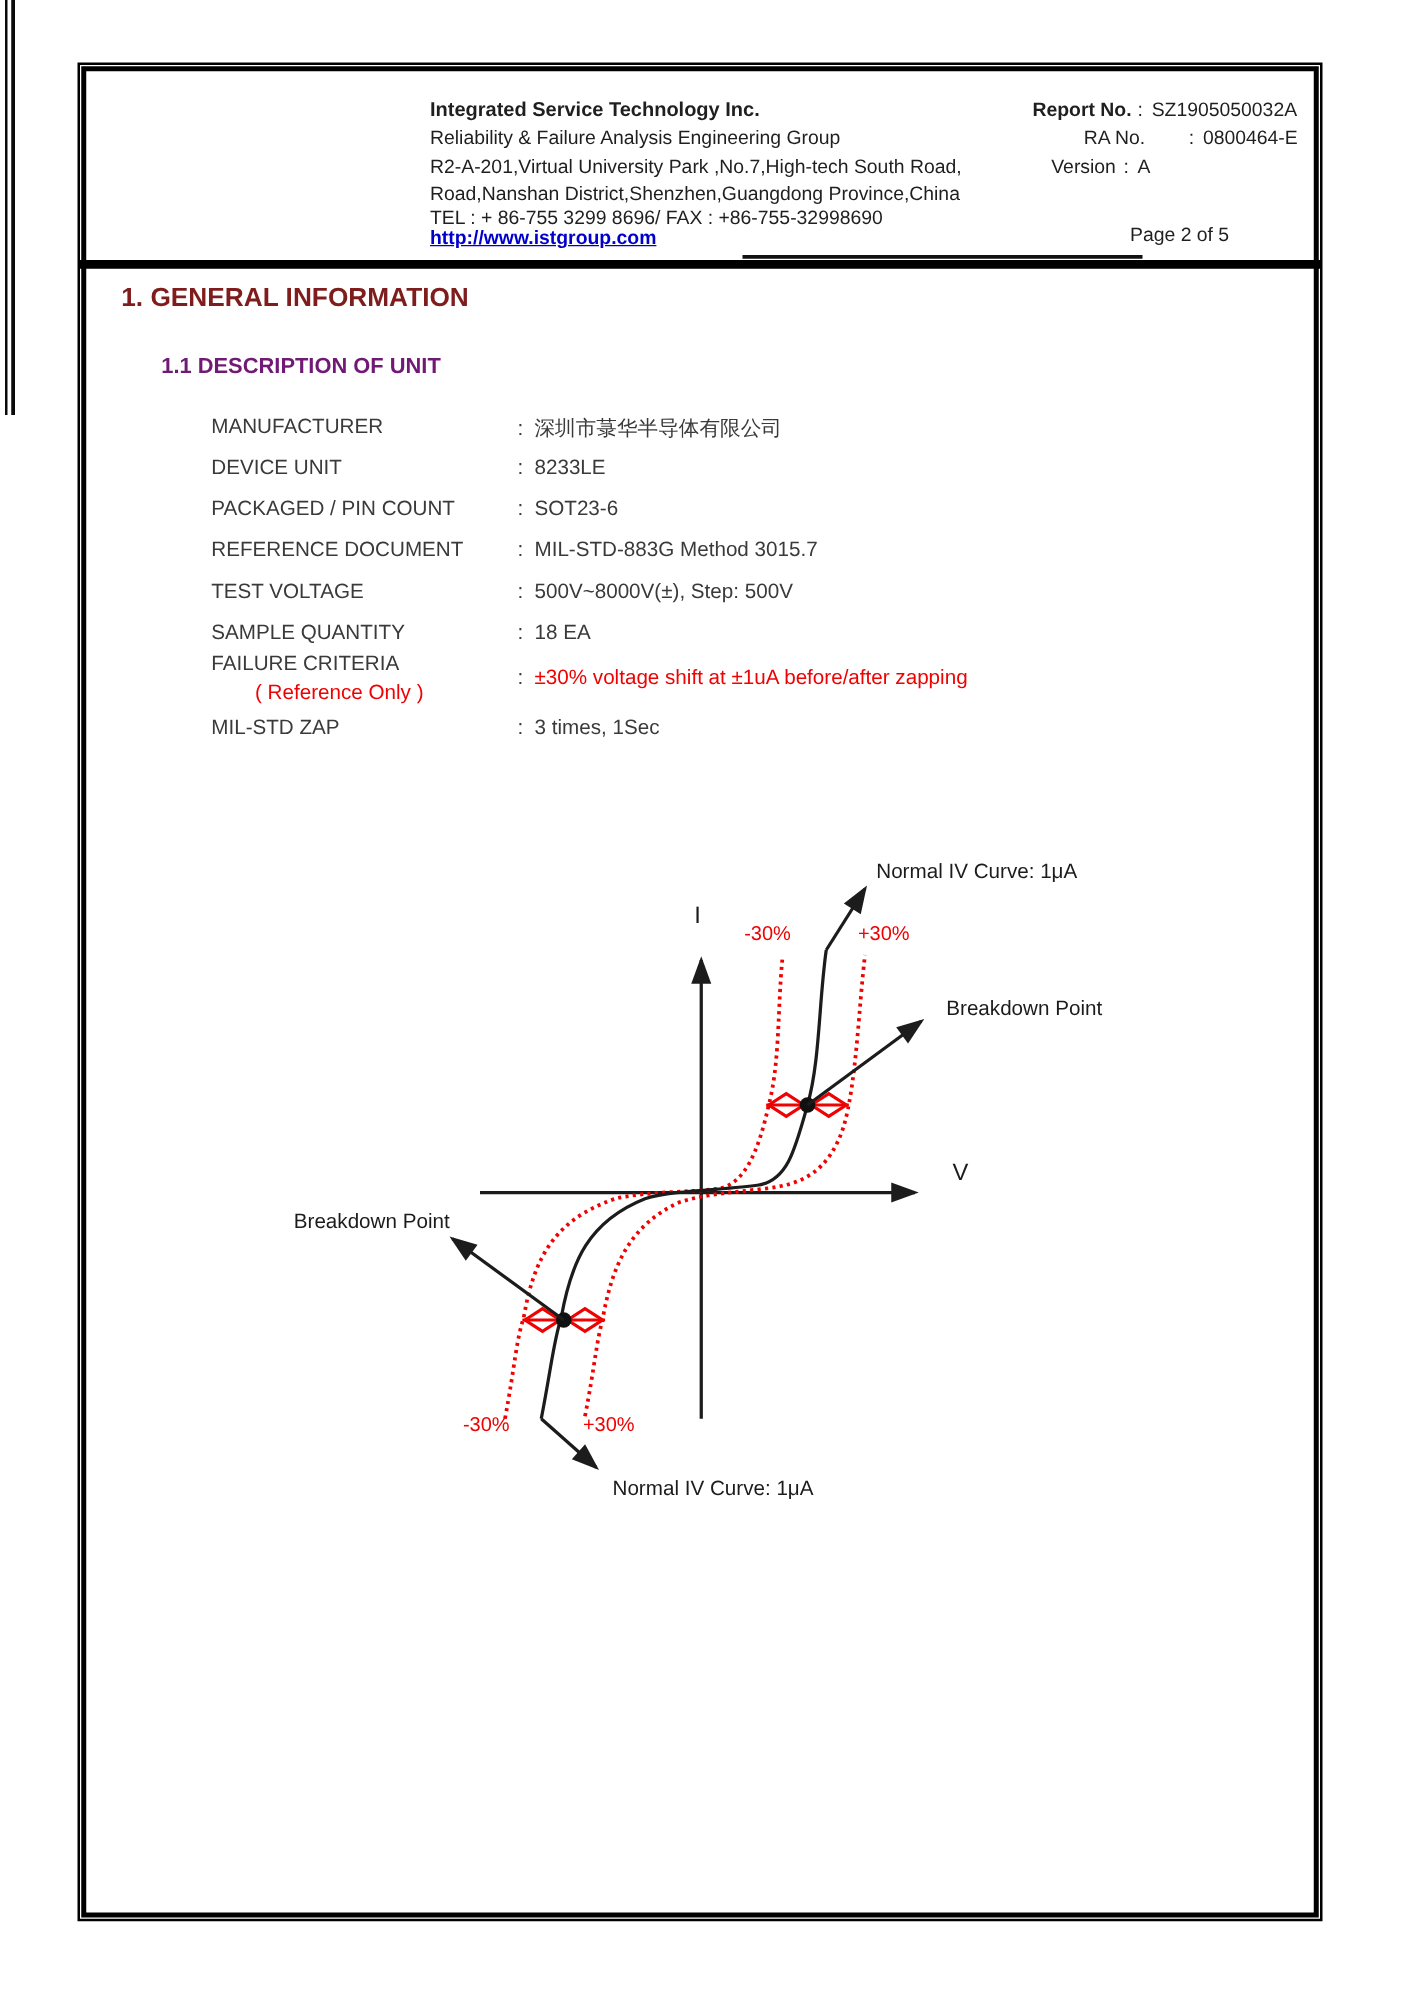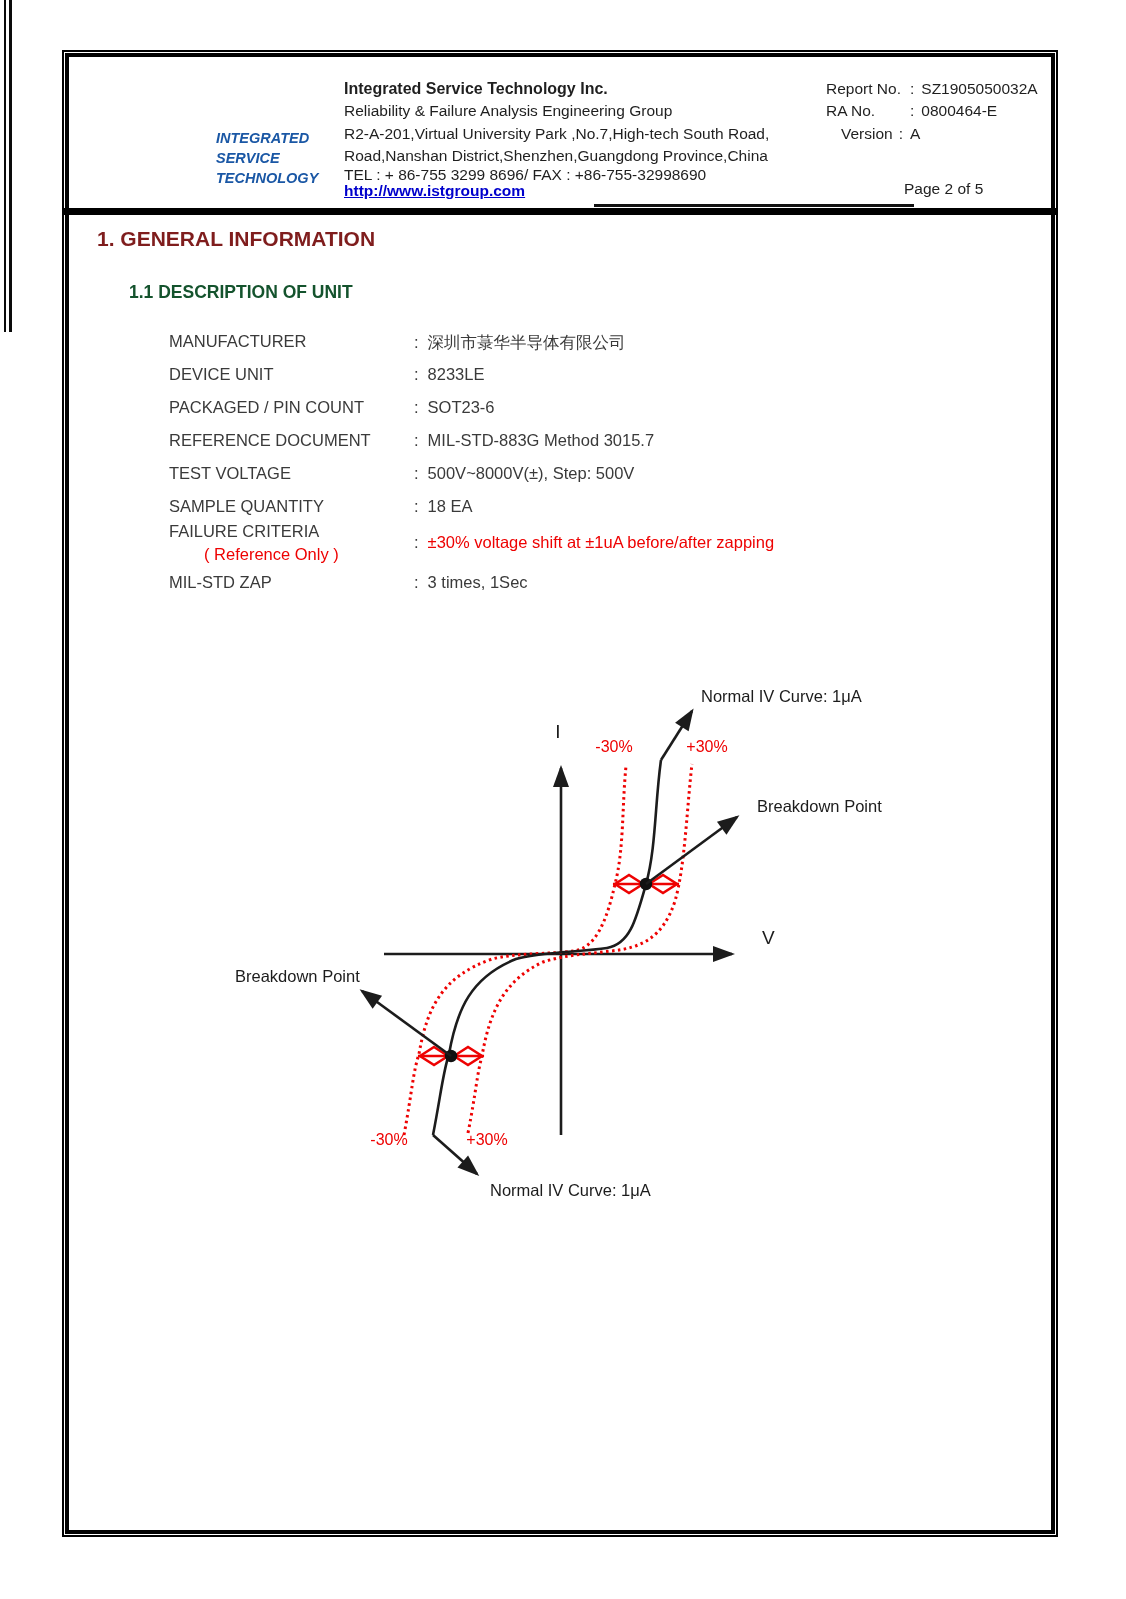--- a/index.html
+++ b/index.html
@@ -42,29 +42,29 @@
   .co-tel  { top:90px; }
   .co-url  { top:106px; font-weight:bold; color:#0000cc; text-decoration:underline; cursor:pointer; }
 
   .repblock { position:absolute; left:762px; top:24px; width:225px; font-size:15.5px; color:#1f1f1f; }
   .repblock .row { position:absolute; white-space:nowrap; }
   .rb1 { left:0; top:4px; }
   .rb2 { left:0; top:26px; }
   .rb3 { left:15px; top:49px; }
   .rb4 { left:78px; top:92px;margin-top:12px; }
   .rlab { display:inline-block; }
-  .rb1 .rlab { width:84px; } .rb2 .rlab { width:84px; }
+  .rb1 .rlab { width:84px;font-weight:bold; } .rb2 .rlab { width:84px;margin-left:41px; }
   .rcolon { display:inline-block; margin-right:7px; }
 
   .rule  { position:absolute; left:0; top:156px; right:0; height:7px; background:#000; }
   .rule2 { position:absolute; left:530px; top:152px; width:320px; height:3px; background:#111; }
 
   
   .h1 { position:absolute; left:33px; top:175px; font-size:21px; font-weight:bold; color:#7f1d1d; }
-  .h2 { position:absolute; left:65px; top:230px; font-size:17.5px; font-weight:bold; color:#14532d; }
+  .h2 { position:absolute; left:65px; top:230px; font-size:17.5px; font-weight:bold; color:#701a75; }
 
   
   .utable { position:absolute; left:105px; top:272px; width:760px; height:300px; font-size:16.5px; color:#3a3a3a; }
   .utable .lab { position:absolute; left:0; white-space:nowrap; }
   .utable .val { position:absolute; left:245px; white-space:nowrap; }
   .colon { display:inline-block; margin-right:9px; }
   .red { color:#ee0202; }
   .r1 .lab,.r1 .val { top:8px; }   .r2 .lab,.r2 .val { top:41px; }
   .r3 .lab,.r3 .val { top:74px; }  .r4 .lab,.r4 .val { top:107px; }
   .r5 .lab,.r5 .val { top:140px; } .r6 .lab,.r6 .val { top:173px; }
@@ -84,25 +84,20 @@
 <body>
 
 <div class="root">
 
   <div class="edge-line a"></div>
   <div class="edge-line b"></div>
 
   <div class="page">
     <div class="page-inner-border"></div>
 
-    <div class="logo-caption">
-      <div>INTEGRATED</div>
-      <div>SERVICE</div>
-      <div>TECHNOLOGY</div>
-    </div>
 
     <div class="company">
       <div class="co-name">Integrated Service Technology Inc.</div>
       <div class="co-group">Reliability &amp; Failure Analysis Engineering Group</div>
       <div class="co-ad1">R2-A-201,Virtual University Park ,No.7,High-tech South Road,</div>
       <div class="co-ad2">Road,Nanshan District,Shenzhen,Guangdong Province,China</div>
       <div class="co-tel">TEL : + 86-755 3299 8696/ FAX : +86-755-32998690</div>
       <div class="co-url">http://www.istgroup.com</div>
     </div>
 

